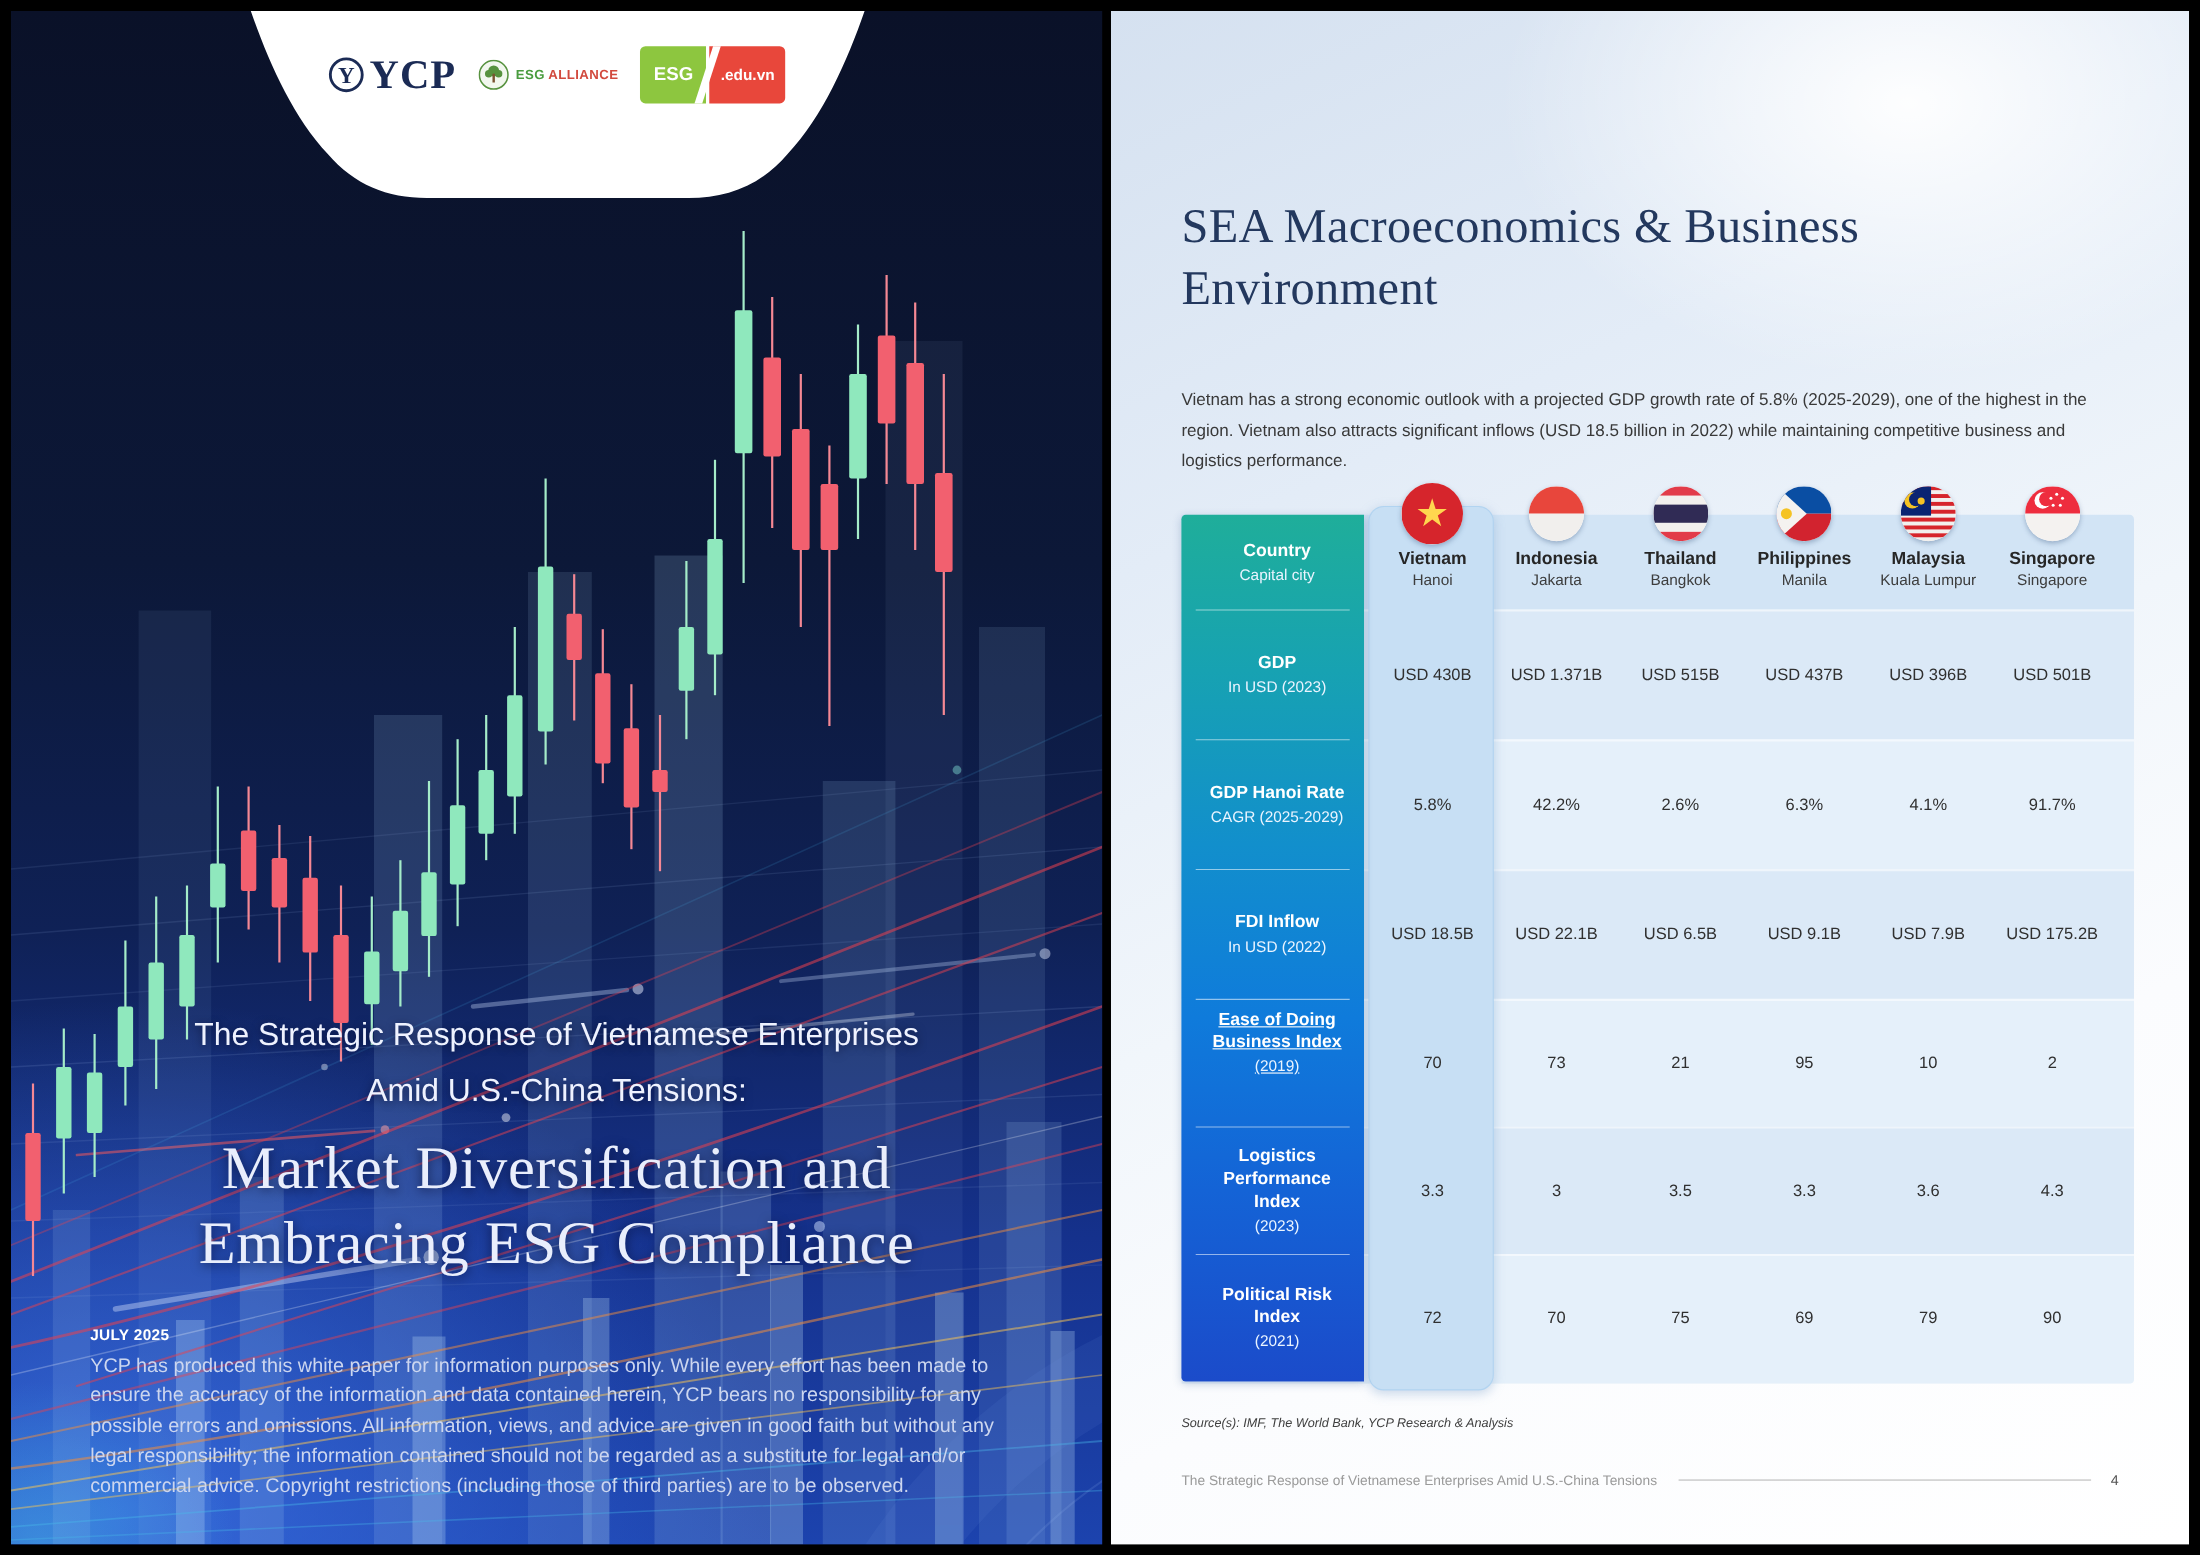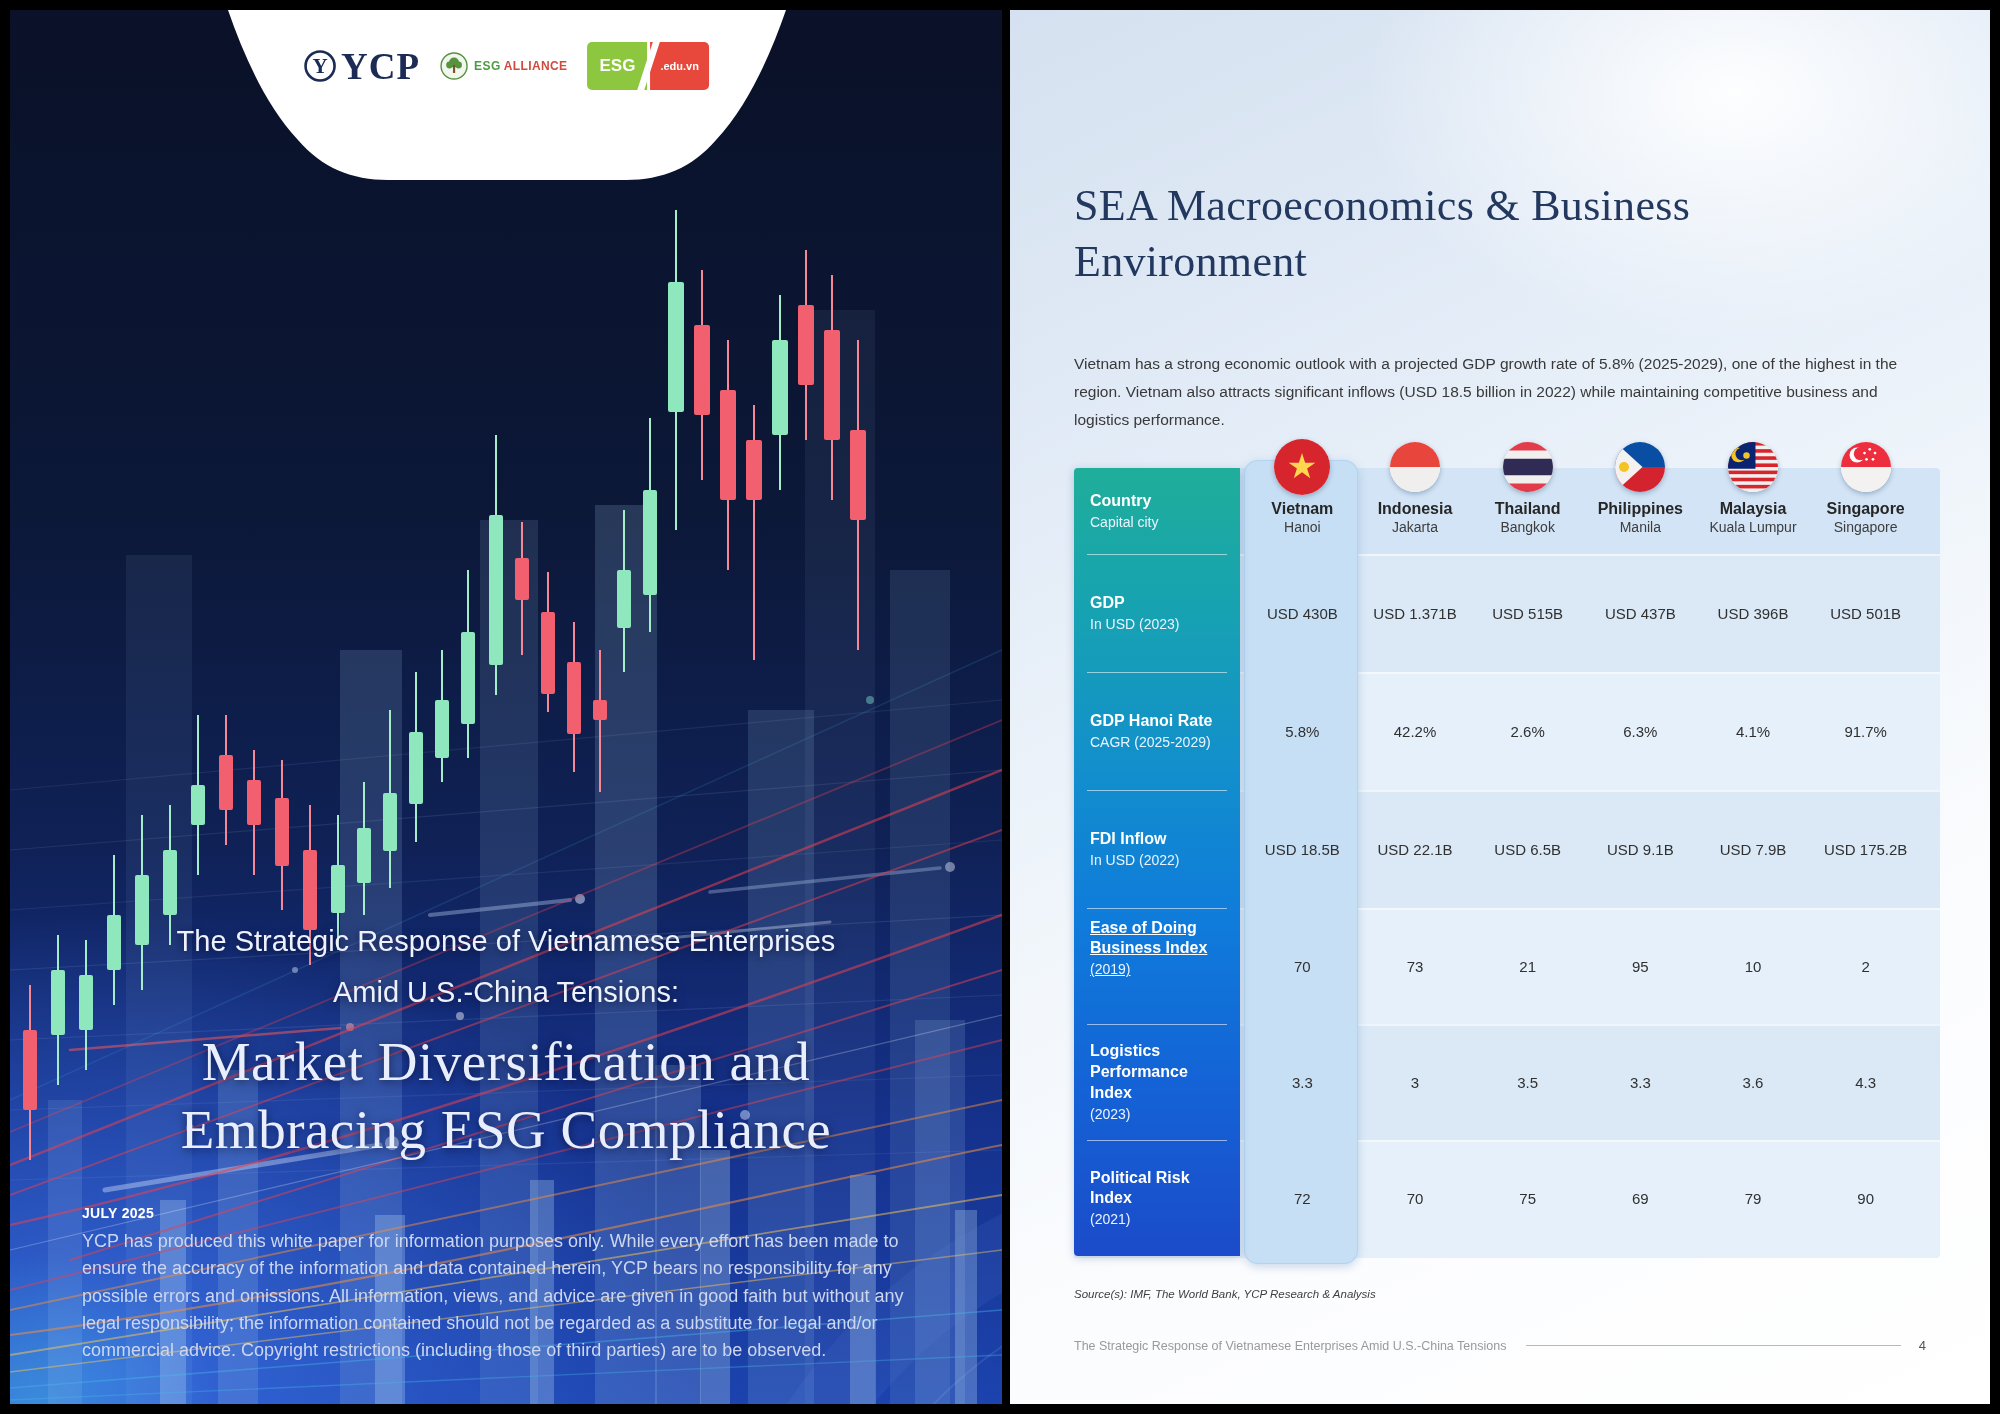--- a/index.html
+++ b/index.html
@@ -14,21 +14,21 @@
             display:flex;align-items:center;gap:20px;}
   .ycp-wrap{display:flex;align-items:center;gap:4px;}
   .ycp-text{font-family:"Liberation Serif",serif;font-weight:bold;font-size:37px;color:#1b2b55;letter-spacing:1px;}
   .alliance-wrap{display:flex;align-items:center;gap:6px;}
   .alliance-text{font-size:12px;font-weight:bold;letter-spacing:.4px;}
   .alliance-text .g{color:#4a9c3f;} .alliance-text .r{color:#d24a3e;margin-left:3px;}
   .badge{display:flex;align-items:stretch;}
   .badge-esg{background:#8dc63f;color:#fff;font-weight:bold;font-size:17px;
              padding:4px 12px;border-radius:5px 0 0 5px;display:flex;align-items:center;}
   .badge-slash{width:7px;background:#fff;transform:skewX(-18deg);margin:0 -2px;z-index:2;}
-  .badge-edu{background:#e8473b;color:#fff;font-weight:bold;font-size:11px;
+  .badge-edu{background:#e8473b;color:#fff;font-weight:bold;font-size:14px;
              padding:18px 10px;border-radius:0 5px 5px 0;display:flex;align-items:center;}
   .cover-sub{position:absolute;left:0;width:100%;text-align:center;color:#eef2ff;
              font-size:29px;font-weight:400;text-shadow:0 2px 8px rgba(0,0,25,.55);}
   .cover-sub.l1{top:915px;} .cover-sub.l2{top:966px;}
   .cover-title{position:absolute;left:0;width:100%;text-align:center;color:#e9eefc;
                font-family:"Liberation Serif",serif;font-size:55px;letter-spacing:.5px;
                text-shadow:0 2px 10px rgba(0,0,25,.6);}
   .cover-title.l1{top:1020px;} .cover-title.l2{top:1088px;}
   .cover-date{position:absolute;left:72px;top:1195px;color:#fff;font-weight:bold;font-size:14px;letter-spacing:.3px;}
   .cover-disclaimer{position:absolute;left:72px;top:1218px;width:852px;color:#ccd6ef;
@@ -41,21 +41,21 @@
   .doc-title{position:absolute;left:64px;top:168px;font-family:"Liberation Serif",serif;
              font-size:44px;line-height:1.28;color:#23385e;letter-spacing:.3px;}
   .doc-intro{position:absolute;left:64px;top:340px;width:832px;font-size:15.5px;
              line-height:1.8;color:#393939;}
   
   .tablewrap{position:absolute;left:64px;top:458px;width:866px;height:788px;}
   .band{position:absolute;left:0;width:866px;}
   .band + .band{border-top:2px solid rgba(255,255,255,.55);}
   .labelcol{position:absolute;left:0;top:0;width:166px;height:788px;border-radius:4px 0 0 4px;
             background:linear-gradient(180deg,#1fae9a 0%,#17a2b2 18%,#128fcc 38%,#0f7bdb 58%,#1463d6 78%,#1b4bca 100%);
-            box-shadow:0 2px 8px rgba(40,80,140,.25);}
+            box-shadow:0 2px 8px rgba(40,80,140,.25);text-align:center;}
   .lblock{position:absolute;left:0;width:166px;display:flex;flex-direction:column;justify-content:center;
           padding:0 8px 0 16px;box-sizing:border-box;color:#fff;}
   .lblock .main{font-weight:bold;font-size:16px;line-height:1.3;white-space:pre-line;}
   .lblock .sub{font-size:14px;line-height:1.3;margin-top:1px;color:#eaf4ff;white-space:pre-line;}
   .lsep{position:absolute;left:13px;width:140px;height:0;border-top:1.5px solid rgba(255,255,255,.55);}
   .vncard{position:absolute;left:170px;top:-8px;width:112px;height:802px;background:#c7dff4;
           border:1.5px solid rgba(176,211,240,.95);border-radius:14px;
           box-shadow:0 3px 10px rgba(110,150,195,.35);}
   .hdr-grid{position:absolute;left:172px;top:-30px;width:676px;height:118px;
             display:grid;grid-template-columns:repeat(6,1fr);}

